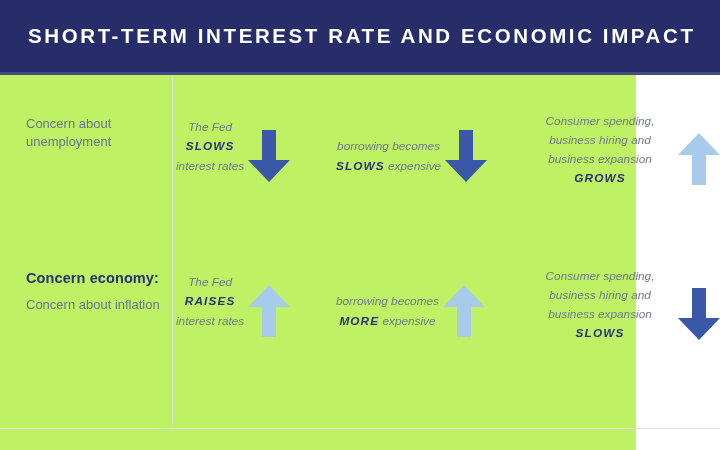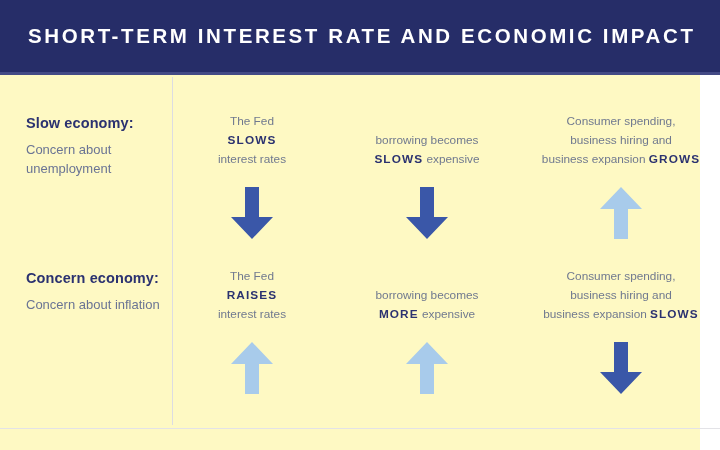--- a/index.html
+++ b/index.html
@@ -9,23 +9,23 @@
   body {
     width: 720px;
     height: 450px;
     background: #ffffff;
     font-family: "Liberation Sans", sans-serif;
     overflow: hidden;
   }
 
   .poster {
     position: relative;
-    width: 700px;
+    width: 636px;
     height: 450px;
-    background: #fef9c3;
+    background: #bef264;
     box-sizing: border-box;
   }
 
   
   .header-band {
     position: absolute;
     left: 0;
     top: 0;
     width: 720px;
     height: 72px;
@@ -112,23 +112,24 @@
   }
 
   
   .steps {
     flex: 1 1 auto;
     display: flex;
     align-items: flex-start;
   }
   .step {
     display: flex;
-    flex-direction: column;
+    flex-direction: row;
     align-items: center;
     box-sizing: border-box;
+    font-style: italic;
   }
   .step-1 { flex: 0 0 160px; padding-top: 5px; }
   .step-2 { flex: 0 0 190px; padding-top: 5px; }
   .step-3 { flex: 0 0 198px; padding-top: 5px; }
 
   .step-text {
     color: #70798f;
     font-size: 11.8px;
     line-height: 1.62;
     text-align: center;
@@ -160,21 +161,20 @@
   <div class="header-accent"></div>
 
   <div class="body-area">
 
     <div class="vdivider"></div>
     <div class="hrule"></div>
 
     <div class="row row-slow">
 
       <div class="label-col">
-        <p class="label-title">Slow economy:</p>
         <p class="label-sub">Concern about unemployment</p>
       </div>
 
       <div class="steps">
 
         <div class="step step-1">
           <p class="step-text">
             <span>The Fed</span><br>
             <b>SLOWS</b><br>
             <span>interest rates</span>

